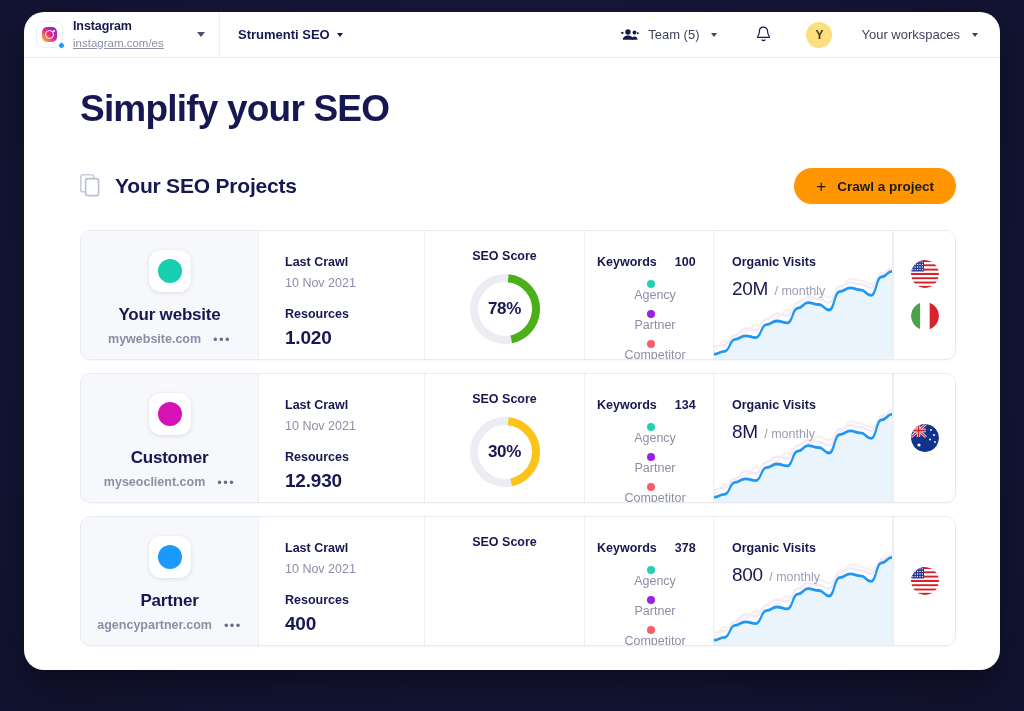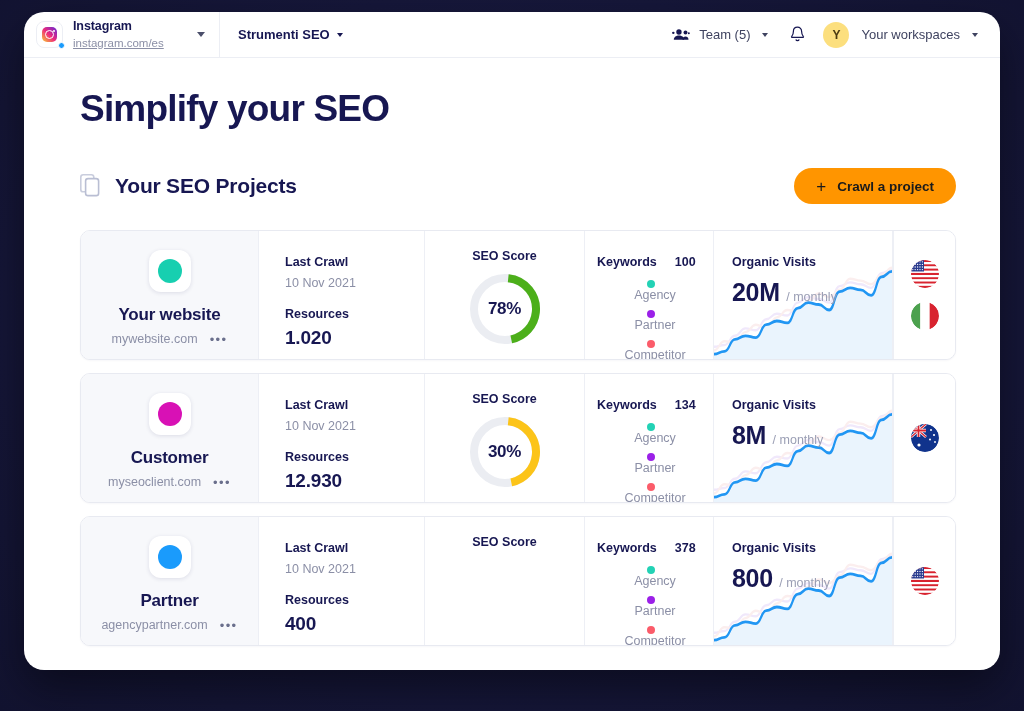--- a/index.html
+++ b/index.html
@@ -84,21 +84,21 @@
   .tool-menu {
     display: flex; align-items: center;
     padding: 0 18px;
     font-size: 13px; font-weight: 700; color: #171752;
   }
   .tool-menu .caret { margin-left: 7px; border-top-color: #171752; }
 
   .topbar-right {
     margin-left: auto;
     display: flex; align-items: center;
-    padding-right: 22px; gap: 0;
+    padding-right: 22px; gap: 17px;
   }
   .tb-item { display: flex; align-items: center; font-size: 13px; color: #3f4360; }
   .team-item { margin-right: 22px; }
   .team-icon { display: inline-flex; margin-right: 9px; color: #171752; }
   .bell-icon { margin-right: 18px; color: #171752; display: inline-flex; }
   .avatar {
     width: 26px; height: 26px; border-radius: 50%;
     background: #fcdf7e; color: #4a3a10;
     font-size: 12px; font-weight: 700;
     display: flex; align-items: center; justify-content: center;
@@ -160,21 +160,21 @@
     display: flex; align-items: center; justify-content: center;
   }
   .proj-dot { width: 24px; height: 24px; border-radius: 50%; }
   .proj-name {
     font-size: 17px; font-weight: 700; color: #171752;
     margin-top: 13px; letter-spacing: -0.2px;
   }
   .proj-footer {
     display: flex; align-items: center; margin-top: 7px;
   }
-  .proj-url { font-size: 12.5px; color: #8b8fa6; }
+  .proj-url { font-size: 12.5px; color: #8b8fa6; font-weight: bold; }
   .dots-menu {
     margin-left: 12px; letter-spacing: 1.4px;
     color: #6a6f8c; font-size: 13px; line-height: 1;
     cursor: pointer;
   }
 
   
   .col-crawl {
     width: 166px;
     padding: 24px 0 0 26px;
@@ -213,21 +213,21 @@
 
   
   .col-visits {
     flex: 1;
     position: relative;
     overflow: hidden;
   }
   .ov-head { position: relative; z-index: 3; padding: 24px 0 0 18px; }
   .ov-title { font-size: 12.5px; font-weight: 700; color: #171752; }
   .ov-value { margin-top: 9px; }
-  .ov-num { font-size: 25px; font-weight: 700; color: #171752; letter-spacing: -0.3px; text-align: right; }
+  .ov-num { font-size: 19px; font-weight: 400; color: #171752; letter-spacing: -0.3px; text-align: right; }
   .ov-unit { font-size: 12.5px; color: #9a9eb4; margin-left: 2px; }
   .spark { position: absolute; left: 0; bottom: 0; width: 100%; height: 100px; z-index: 1; }
 
   
   .col-flags {
     width: 62px;
     border-right: none;
     display: flex; flex-direction: column;
     align-items: center; justify-content: center;
     gap: 14px;

